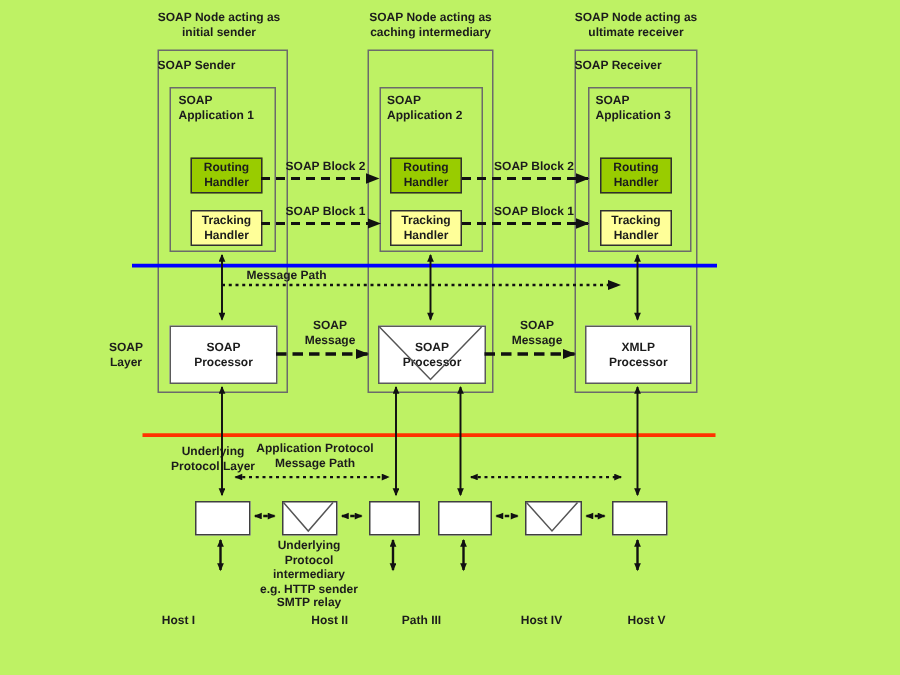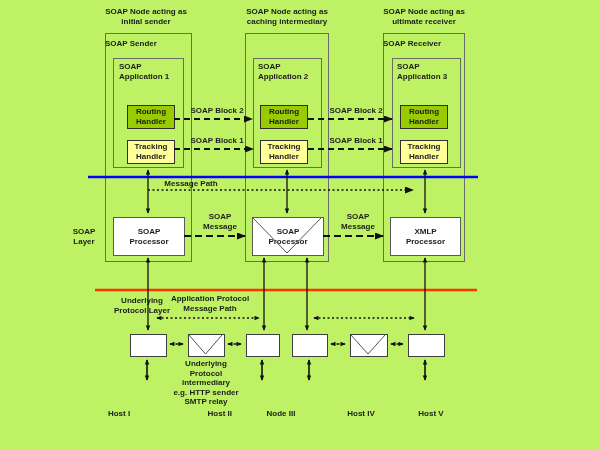--- a/index.html
+++ b/index.html
@@ -90,21 +90,21 @@
 
   <div class="hostbox" style="left:130px;top:334px;width:35px;height:21px;"></div>
   <div class="hostbox" style="left:188px;top:334px;width:35px;height:21px;"></div>
   <div class="hostbox" style="left:246px;top:334px;width:32px;height:21px;"></div>
   <div class="hostbox" style="left:292px;top:334px;width:34px;height:21px;"></div>
   <div class="hostbox" style="left:350px;top:334px;width:36px;height:21px;"></div>
   <div class="hostbox" style="left:408px;top:334px;width:35px;height:21px;"></div>
 
   <div class="lbl" style="left:89px;top:409px;width:60px;">Host I</div>
   <div class="lbl" style="left:172px;top:409px;width:60px;text-align:right;">Host II</div>
-  <div class="lbl" style="left:251px;top:409px;width:60px;">Node III</div>
+  <div class="lbl" style="left:251px;top:409px;width:60px;">Path III</div>
   <div class="lbl" style="left:331px;top:409px;width:60px;">Host IV</div>
   <div class="lbl" style="left:401px;top:409px;width:60px;">Host V</div>
 
   <svg class="overlay" width="600" height="450" viewBox="0 0 600 450">
     <defs>
       <marker id="ah" viewBox="0 0 8 8" refX="6" refY="3" markerWidth="7" markerHeight="6" orient="auto-start-reverse" markerUnits="userSpaceOnUse">
         <path d="M0,0 L7,3 L0,6 Z" fill="#111"></path>
       </marker>
       <marker id="ahBig" viewBox="0 0 10 8" refX="8" refY="3.5" markerWidth="10" markerHeight="8" orient="auto-start-reverse" markerUnits="userSpaceOnUse">
         <path d="M0,0 L9,3.5 L0,7 Z" fill="#111"></path>

